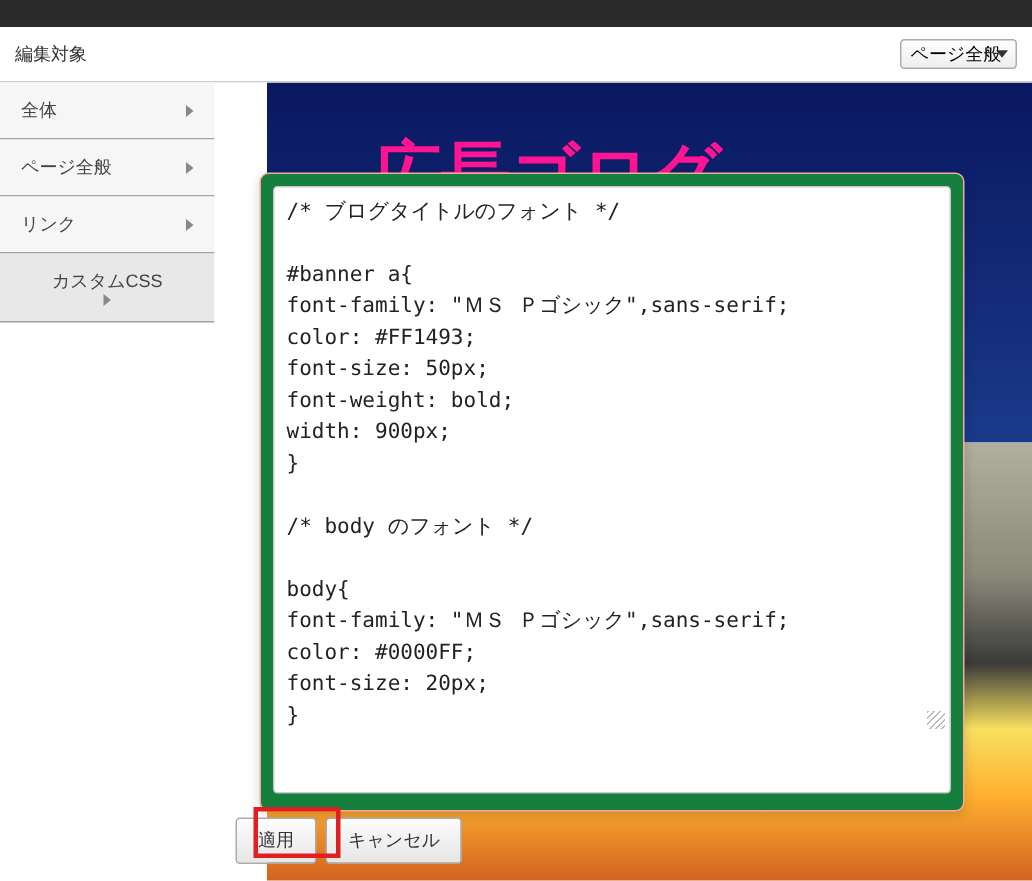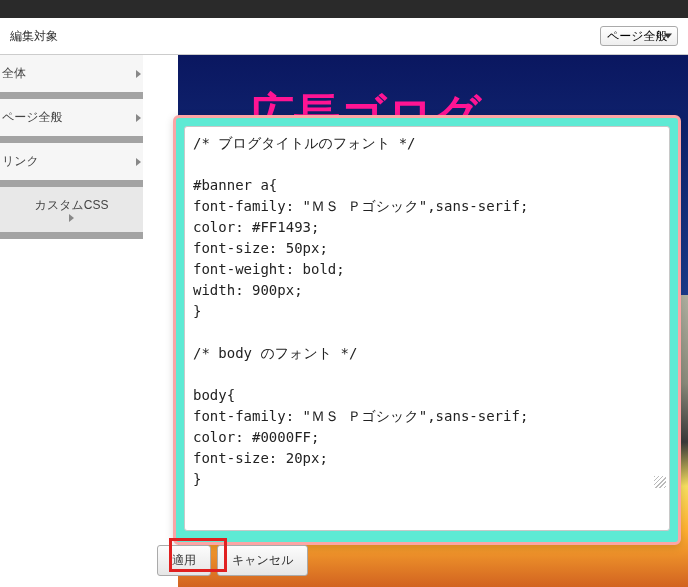--- a/index.html
+++ b/index.html
@@ -9,30 +9,30 @@
 
 .toolbar { padding: 8px 10px; display: flex; align-items: center; gap: 6px; border-bottom: 1px solid #ccc; background: #fff; }
 .toolbar-label { font-size: 12px; color: #333; }
 .toolbar-select { font-size: 12px; padding: 2px 9px 2px 6px; border: 1px solid #aaa; background: linear-gradient(#fff,#eee); border-radius: 3px; appearance: none; position: relative; }
 .select-wrap { position: relative; display: inline-block; }
 .select-wrap::after { content:""; position:absolute; right:6px; top:50%; transform:translateY(-50%); border-left:4px solid transparent; border-right:4px solid transparent; border-top:5px solid #333; pointer-events:none;}
 
 .main { display: flex; height: calc(587px - 18px - 35px); }
 
 .sidebar { width: 143px; background: #fff; }
-.side-item { display: flex; align-items: center; justify-content: space-between; padding: 10px 2px; cursor: pointer; border-bottom: 7px solid #a3a3a3; font-size: 12px; color: #444; background:#f6f6f6;}
+.side-item { display: flex; align-items: center; justify-content: space-between; padding: 10px 14px; cursor: pointer; border-bottom: 1px solid #a3a3a3; font-size: 12px; color: #444; background:#f6f6f6;}
 .side-item.active { background: #e8e8e8; flex-direction: column; }
 .chev { width: 0; height: 0; border-top: 4px solid transparent; border-bottom: 4px solid transparent; border-left: 5px solid #888; }
 
 .content { flex: 1; position: relative; background: #fff; overflow: hidden; }
 .bg-banner { position:absolute; left:35px; right:0; top:0; height:240px; background: linear-gradient(#0a1760,#1a3a8a); }
 .bg-title { position:absolute; left:70px; top:30px; font-size: 46px; font-weight: bold; color: #ff1493; white-space: nowrap; }
 .bg-image { position:absolute; left:35px; right:0; top:240px; bottom:0; background: linear-gradient(to bottom, #b0b0a0 0%, #8a8a7a 30%, #3a3a3a 50%, #f8e060 65%, #ffb030 80%, #d06020 100%); }
 
-.editor-panel { position:absolute; left:30px; top:60px; width:508px; background:#5eead4; border:3px solid #fca5a5; border-radius:6px; padding:8px; box-shadow: 0 2px 8px rgba(0,0,0,0.15); z-index:5;}
+.editor-panel { position:absolute; left:30px; top:60px; width:470px; background:#15803d; border:1px solid #fca5a5; border-radius:6px; padding:8px; box-shadow: 0 2px 8px rgba(0,0,0,0.15); z-index:5;}
 .editor-textarea { width:100%; height:405px; border:1px solid #c8c8c8; border-radius:3px; padding:6px 8px; font-family: "MS Gothic", monospace; font-size: 14px; line-height: 1.5; resize:none; color:#222; overflow:auto; white-space: pre; }
 .resize-grip { position:absolute; right:12px; bottom:54px; width:12px; height:12px; background: repeating-linear-gradient(135deg, #bbb 0 1px, transparent 1px 3px); }
 
 .buttons { position:absolute; left:14px; top:490px; display:flex; gap:6px; z-index:6;}
 .btn { padding:6px 14px; font-size:12px; border:1px solid #aaa; background: linear-gradient(#fcfcfc,#e6e6e6); border-radius:3px; cursor:pointer; color:#333;}
 .highlight-box { position:absolute; border:3px solid #e02020; pointer-events:none; z-index:7;}
 .hl-apply { left:26px; top:483px; width:58px; height:34px; }
 </style>
 </head>
 <body>

